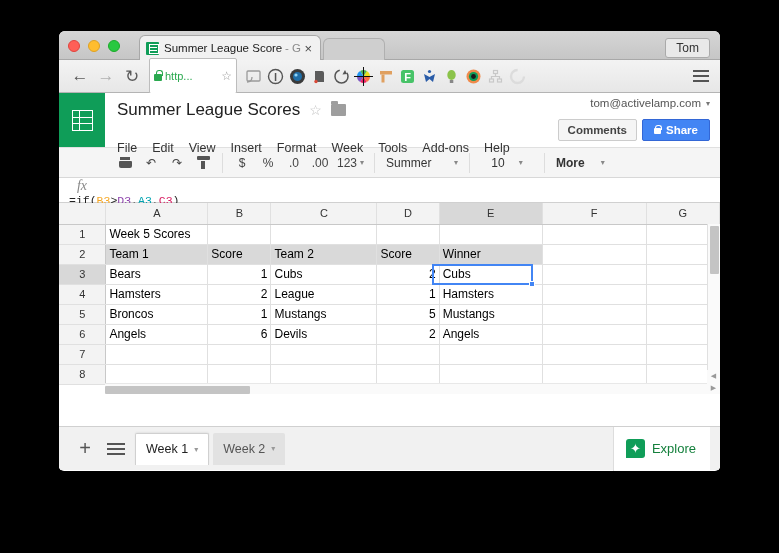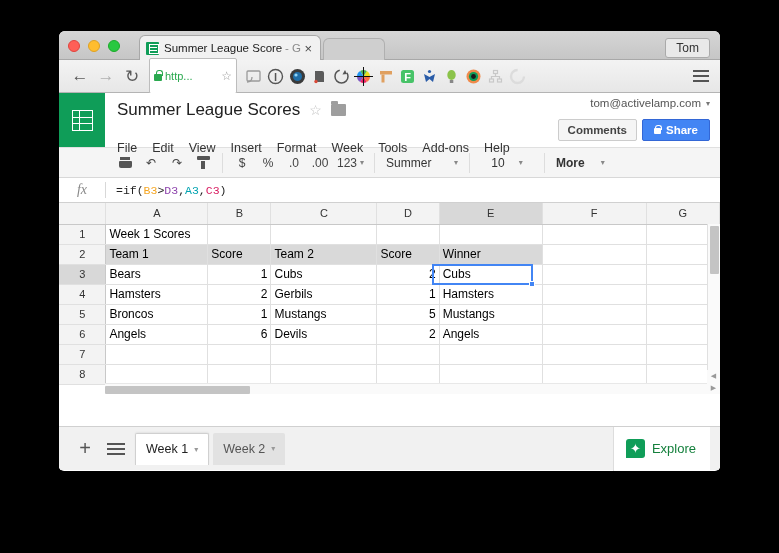--- a/index.html
+++ b/index.html
@@ -198,21 +198,21 @@
     width: 13px; height: 4px; background: #555; border-radius: 1px;
   }
   .paintfmt::after {
     content: ""; position: absolute; left: 4px; top: 5px;
     width: 4px; height: 8px; background: #555;
   }
 
   
   #formula-bar {
     height: 25px; background: #fff; border-bottom: 1px solid #d0d0d0;
-    display: flex; align-items: center;
+    display: flex;  flex-direction: column;
   }
   #fx-label {
     width: 46px; text-align: center; font-family: "Liberation Serif", serif;
     font-style: italic; font-size: 14px; color: #888;
   }
   #formula-divider { width: 1px; height: 16px; background: #d8d8d8; }
   #formula-input {
     flex: 1; padding-left: 10px;
     font-family: "Liberation Mono", monospace; font-size: 11.5px; color: #222;
     white-space: pre;
@@ -543,21 +543,21 @@
             <th>C</th>
             <th>D</th>
             <th class="sel-col">E</th>
             <th>F</th>
             <th>G</th>
           </tr>
         </thead>
         <tbody>
           <tr>
             <td class="rowhdr">1</td>
-            <td>Week 1 Scores</td>
+            <td>Week 5 Scores</td>
             <td class="num"></td>
             <td class="thick-left"></td>
             <td class="num"></td>
             <td></td>
             <td></td>
             <td></td>
           </tr>
           <tr>
             <td class="rowhdr">2</td>
             <td class="hdr-cell">Team 1</td>
@@ -575,21 +575,21 @@
             <td class="thick-left">Cubs</td>
             <td class="num">2</td>
             <td>Cubs</td>
             <td></td>
             <td></td>
           </tr>
           <tr>
             <td class="rowhdr">4</td>
             <td>Hamsters</td>
             <td class="num">2</td>
-            <td class="thick-left">Gerbils</td>
+            <td class="thick-left">League</td>
             <td class="num">1</td>
             <td>Hamsters</td>
             <td></td>
             <td></td>
           </tr>
           <tr>
             <td class="rowhdr">5</td>
             <td>Broncos</td>
             <td class="num">1</td>
             <td class="thick-left">Mustangs</td>

